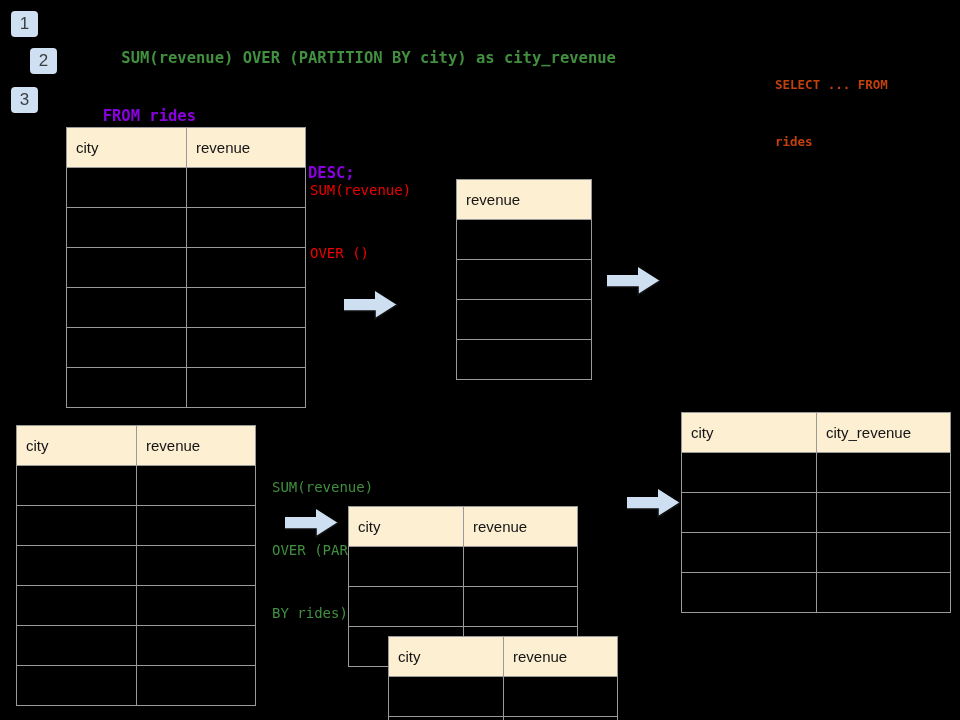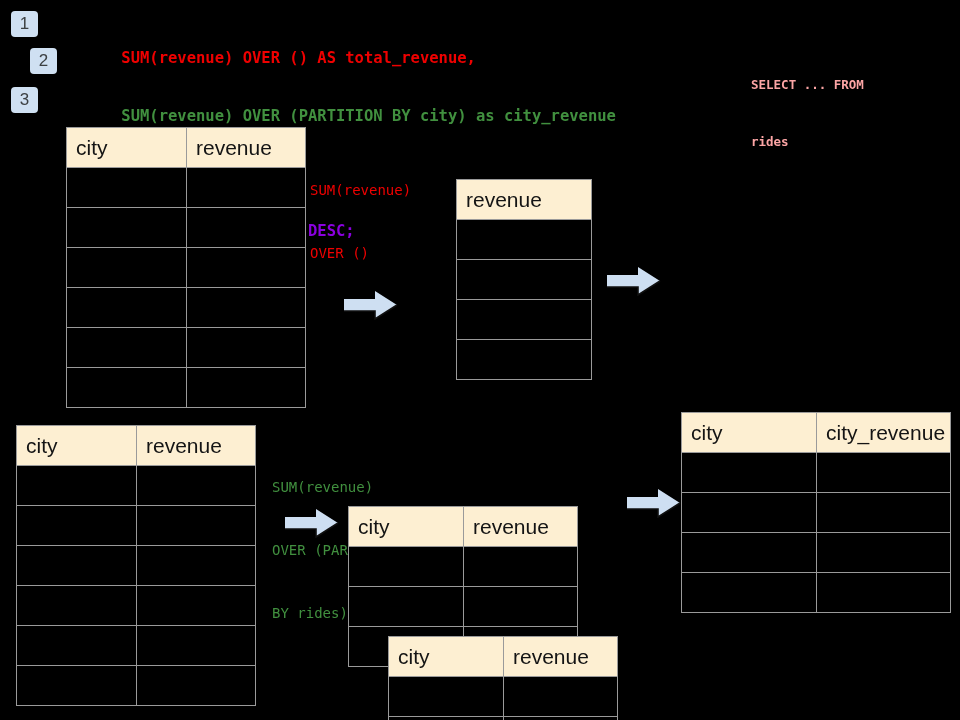--- a/index.html
+++ b/index.html
@@ -48,23 +48,24 @@
   .sql-line { white-space: pre; line-height: 21.5px; }
   .c-purple { color: #8b00e0; }
   .c-red    { color: #ef0000; }
   .c-green  { color: #41903f; }
 
   .sidenote {
     position: absolute;
     font-family: "DejaVu Sans Mono", monospace;
     font-size: 12.5px;
     font-weight: bold;
-    color: #fca5a5;
+    color: #c2410c;
     line-height: 19px;
     white-space: pre;
+    margin-left: 24px;
   }
 
   
   .anno {
     position: absolute;
     font-family: "DejaVu Sans Mono", monospace;
     font-size: 14px;
     font-weight: normal;
     white-space: pre;
     line-height: 21px;
@@ -80,21 +81,21 @@
   .tbl td {
     border: 1px solid #9a9a9a;
     padding: 0;
     height: 40px;
     box-sizing: border-box;
   }
   .tbl td.hdr {
     background: #fdefd2;
     color: #141414;
     font-family: "Liberation Sans", sans-serif;
-    font-size: 21px;
+    font-size: 15px;
     padding: 0 9px;
     vertical-align: middle;
     height: 40px;
     white-space: nowrap;
   }
   .tbl td.cell { background: #000000; }
 
   
   .arrow {
     position: absolute;
@@ -105,21 +106,20 @@
 </head>
 <body>
 
 <div id="canvas">
 
   <div class="badge" style="left:11px; top:11px;">1</div>
   <div class="badge" style="left:30px; top:48px;">2</div>
   <div class="badge" style="left:11px; top:87px;">3</div>
 
   <div class="sql" style="left:84px; top:12px;">
-    <div class="sql-line c-red">    SUM(revenue) OVER () AS total_revenue,</div>
     <div class="sql-line c-green">    SUM(revenue) OVER (PARTITION BY city) as city_revenue</div>
     <div class="sql-line c-purple">  FROM rides</div>
     <div class="sql-line c-purple">  ORDER by city_revenue DESC;</div>
   </div>
 
   <div class="sidenote" style="left:751px; top:37px;">
     <div>SELECT ... FROM</div>
     <div>rides</div>
   </div>
 

